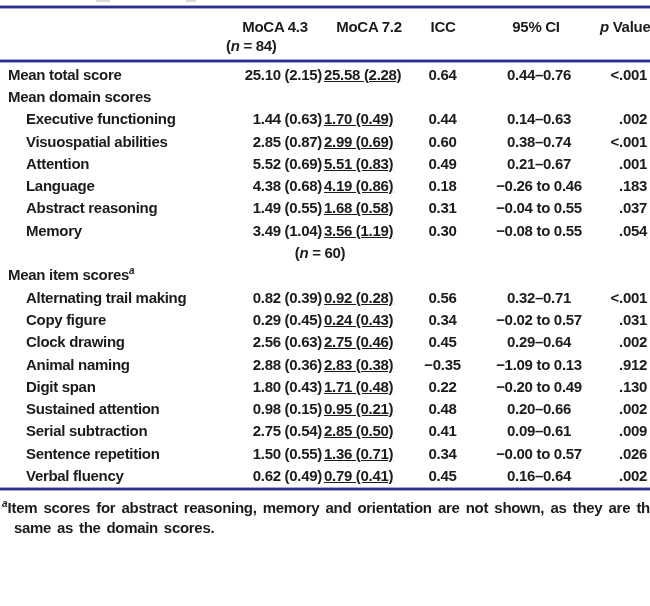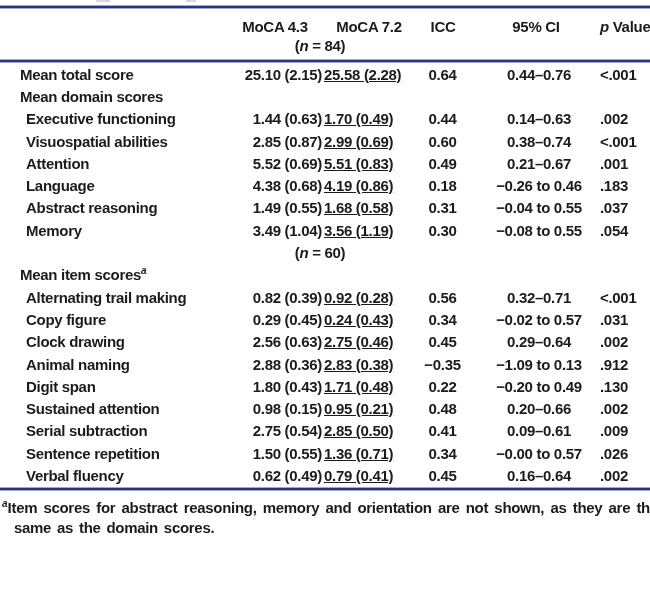--- a/index.html
+++ b/index.html
@@ -17,29 +17,29 @@
     width:650px;table-layout:fixed;border-collapse:collapse;
     margin-top:5px;
   }
   td{padding:0;white-space:nowrap;overflow:visible;font-size:15px;vertical-align:middle;}
   tr.rule-row td{height:4px;line-height:0;}
   .rule{
     height:4px;width:650px;
     background:linear-gradient(to bottom,#a3a7d6 0 25%,#2c2f90 25% 75%,#a3a7d6 75% 100%);
   }
   tr.hdr1 td{height:26px;text-align:center;vertical-align:bottom;padding-bottom:2px;}
-  tr.hdr2 td{height:22px;text-align:center;vertical-align:top;}
+  tr.hdr2 td{height:22px;vertical-align:top;}
   tr.body-row td{height:22.3px;}
-  .c-label{text-align:left;padding-left:20px;}
+  .c-label{text-align:left;padding-left:8px;}
   .indent{padding-left:26px;}
   .c-m1{text-align:right;padding-right:2px;}
   .c-m2{text-align:left;padding-right:2px;text-decoration:underline;}
   .c-icc{text-align:center;padding-right:1px;}
   .c-ci{text-align:center;padding-left:6px;}
-  .c-p{padding-right:3px;}
+  .c-p{text-align:right;padding-right:3px;}
   .hdr-p{text-align:right;padding-right:14px;}
   .ital{font-style:italic;}
   sup.sup-a{font-style:italic;font-size:10px;vertical-align:super;line-height:0;letter-spacing:0;}
   .n-note{text-align:center;}
   .footnote{
     margin-top:7px;width:644px;padding-left:14px;padding-right:2px;
     text-indent:-12px;
     font-size:15px;line-height:20px;text-align:justify;
     letter-spacing:-0.3px;word-spacing:2px;
   }

